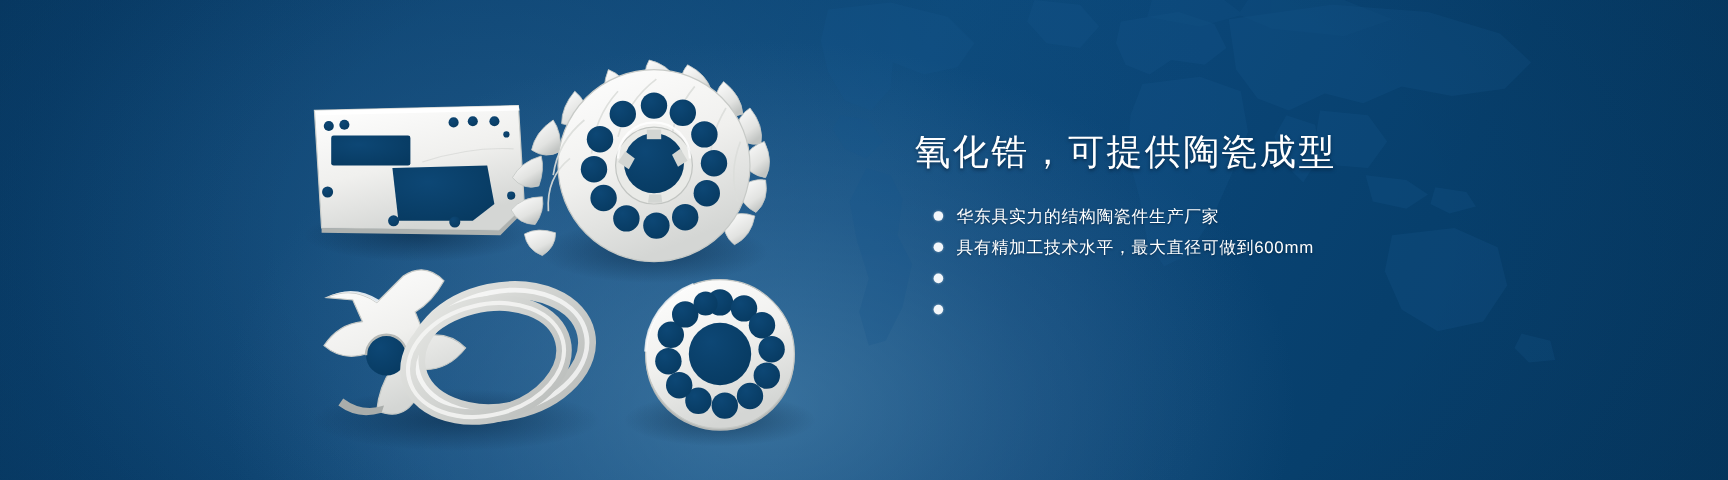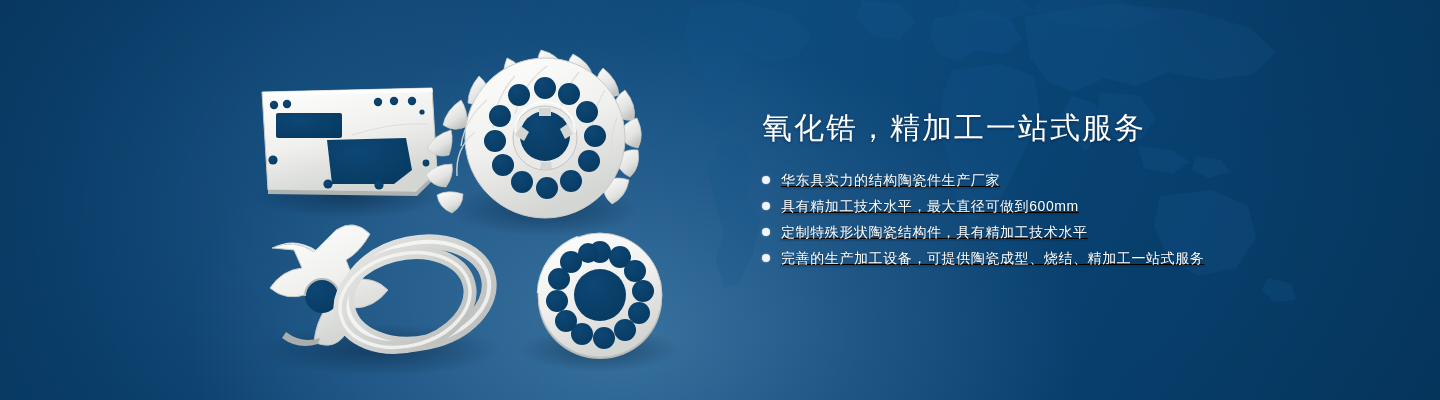--- a/index.html
+++ b/index.html
@@ -61,23 +61,22 @@
     font-size: 30px;
     line-height: 40px;
     letter-spacing: 2px;
     font-weight: normal;
     margin: 0 0 20px 0;
     text-shadow: 0 1px 3px rgba(0,20,40,0.55);
     white-space: nowrap;
   }
   .bullets {
     list-style: none;
-    margin: 0;
+    margin: 16px;
     padding: 0;
-    text-decoration: underline;
   }
   .bullet {
     display: flex;
     align-items: center;
     height: 23px;
     margin-bottom: 3px;
   }
   .bullet-dot {
     flex: 0 0 auto;
     width: 8px;
@@ -290,35 +289,33 @@
           <circle cx="-41" cy="-16" r="11"></circle>
           <circle cx="-29" cy="-33" r="11"></circle>
           <circle cx="-12" cy="-42" r="10"></circle>
         </g>
         <path d="M-62 -2 a62 62 0 0 1 40 -56" fill="none" stroke="#ffffff" stroke-width="2.5" opacity="0.75"></path>
       </g>
     </svg>
   </div>
 
   <div class="copy">
-    <h1 class="headline">氧化锆，精加工一站式服务</h1>
+    <h1 class="headline">氧化锆，可提供陶瓷成型</h1>
 
     <ul class="bullets">
       <li class="bullet">
         <span class="bullet-dot"></span>
         <span class="bullet-text">华东具实力的结构陶瓷件生产厂家</span>
       </li>
       <li class="bullet">
         <span class="bullet-dot"></span>
         <span class="bullet-text">具有精加工技术水平，最大直径可做到600mm</span>
       </li>
       <li class="bullet">
         <span class="bullet-dot"></span>
-        <span class="bullet-text">定制特殊形状陶瓷结构件，具有精加工技术水平</span>
       </li>
       <li class="bullet">
         <span class="bullet-dot"></span>
-        <span class="bullet-text">完善的生产加工设备，可提供陶瓷成型、烧结、精加工一站式服务</span>
       </li>
     </ul>
   </div>
 
 </div>
 
 </body></html>

